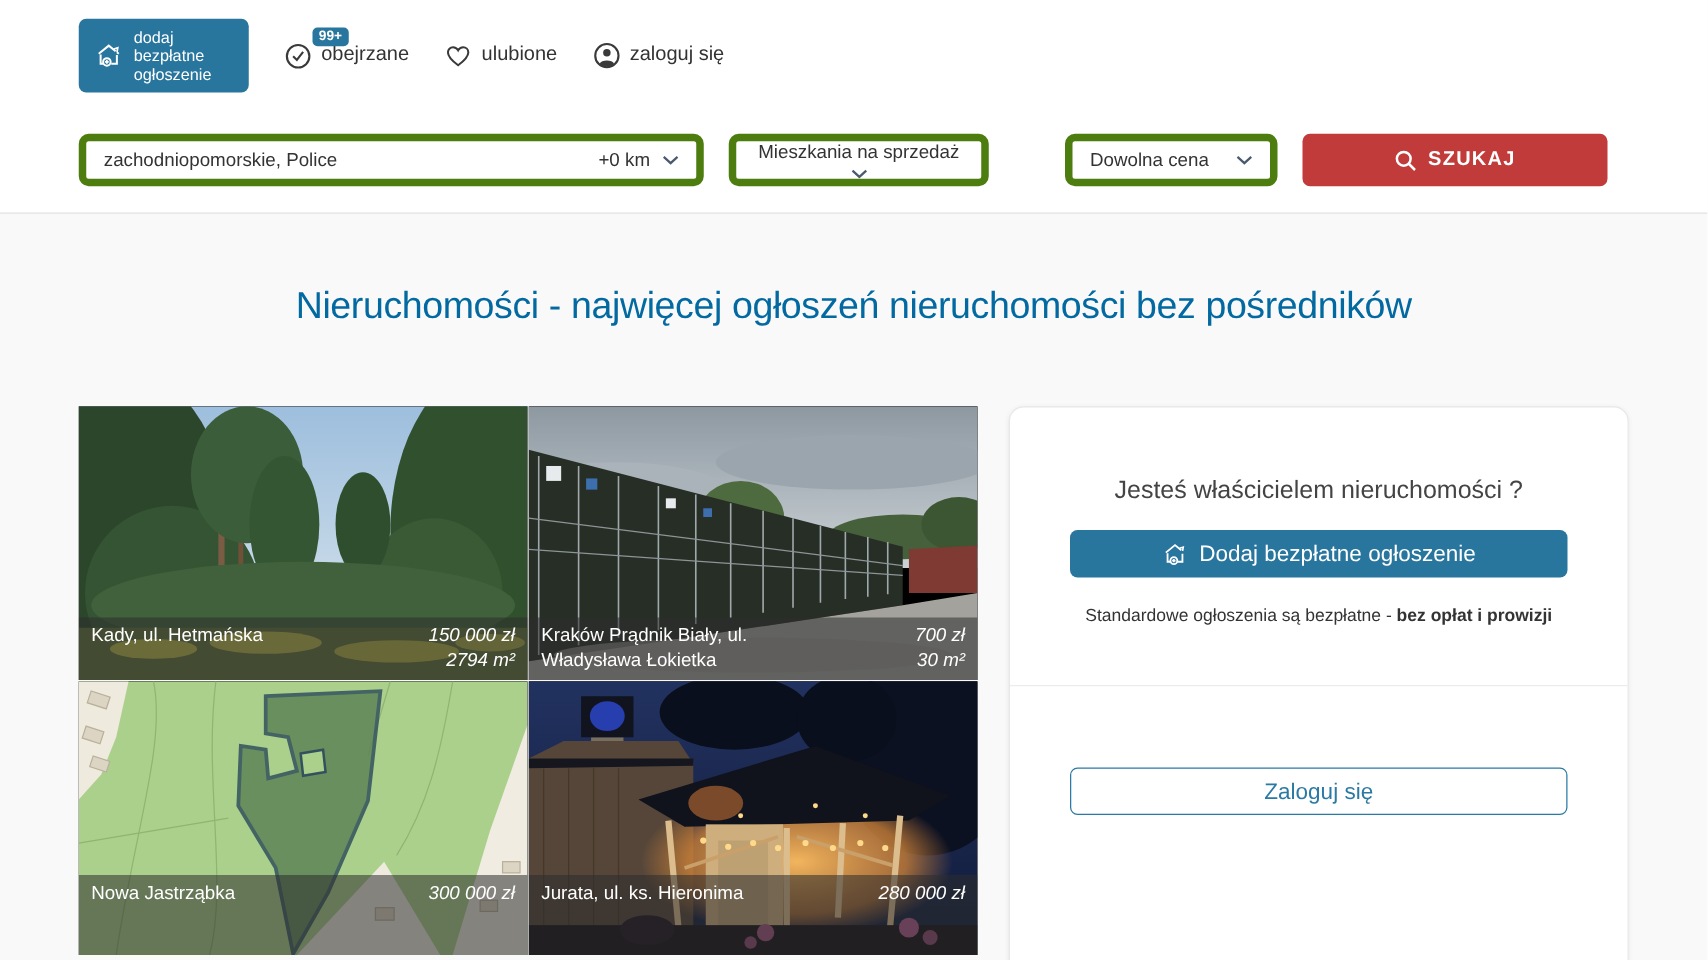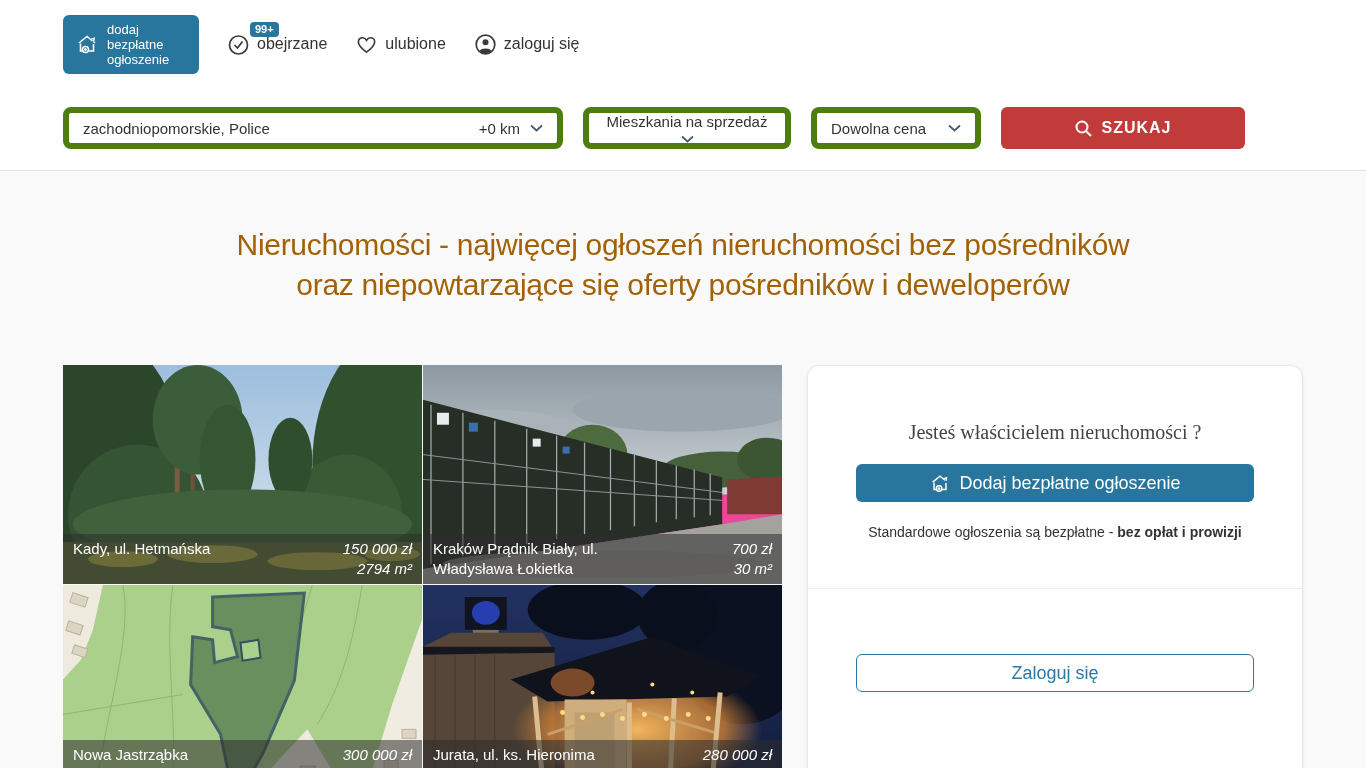--- a/index.html
+++ b/index.html
@@ -27,52 +27,52 @@
 
   
   .search-section { display:flex; gap:20px; padding:19px 63px 21px; background:#fff; }
   .field { border:6px solid #4d7c0f; border-radius:8px; height:42px; background:#fff;
     display:flex; align-items:center; padding:0 14px; font-size:15px; color:#333;
     cursor:pointer; overflow:hidden; }
   .field .txt { white-space:nowrap; overflow:hidden; }
   .f-location { width:500px; justify-content:space-between; }
   .f-location .right { display:flex; align-items:center; gap:10px; flex:0 0 auto;margin-left:37px; }
   .f-type { width:208px; justify-content:space-between;flex-direction:column; }
-  .f-price { width:170px; justify-content:space-between; }
+  .f-price { width:170px; justify-content:space-between;margin-left:41px; }
   .search-btn { width:244px; height:42px; background:#c13b3b; color:#fff; border:none;
     border-radius:6px; font-size:16px; font-weight:700; letter-spacing:1px;
     display:flex; align-items:center; justify-content:center; gap:8px; cursor:pointer;
     font-family:inherit; }
 
   
   .main-area { background:#f9f9f9; border-top:1px solid #e2e2e2; height:598px; }
-  .hero-title { text-align:center; font-size:30px; font-weight:400; color:#a16207;
+  .hero-title { text-align:center; font-size:30px; font-weight:400; color:#0369a1;
     line-height:40px; padding-top:54px; letter-spacing:-0.3px; }
 
   .columns { display:flex; gap:25px; padding:0 63px; margin-top:60px; align-items:flex-start; }
 
   
   .listings { width:719px; display:grid; grid-template-columns:359px 359px;
     grid-auto-rows:219px; gap:1px; }
-  .card { position:relative; overflow:hidden; cursor:pointer; background:#ec4899; }
+  .card { position:relative; overflow:hidden; cursor:pointer; background:#000000; }
   .card svg.photo { position:absolute; inset:0; width:100%; height:100%; display:block; }
   .caption { position:absolute; left:0; right:0; bottom:0; background:rgba(45,45,45,0.55);
     color:#fff; display:flex; justify-content:space-between; align-items:flex-start;
     padding:5px 10px; font-size:15px; line-height:20px; height:50px; }
   .card:nth-child(3) .caption, .card:nth-child(4) .caption { height:64px; }
   .caption .addr { max-width:62%; }
   .caption .nums { text-align:right; flex:0 0 auto;font-style:italic; }
 
   
   .panel { width:496px; background:#fff; border:1px solid #e8e8e8; border-radius:12px;
     box-shadow:0 1px 4px rgba(0,0,0,0.06); height:460px; }
   .panel-section { padding:0 48px; text-align:center; }
   .panel-section.first { padding-top:55px; padding-bottom:48px; border-bottom:1px solid #ececec; }
   .panel-section.second { padding-top:45px; }
-  .panel-h { font-size:20px; color:#444; font-weight:400;font-family:Liberation Serif, serif; }
+  .panel-h { font-size:20px; color:#444; font-weight:400; }
   .panel-btn { margin-top:20px; width:100%; height:38px; border-radius:6px; font-size:18px;
     display:flex; align-items:center; justify-content:center; gap:8px; cursor:pointer;
     font-family:inherit; }
   .panel-btn.solid { background:#28759e; color:#fff; border:none; }
   .panel-btn.outline { background:#fff; color:#2b7aa4; border:1px solid #2b7aa4; }
   .panel-note { margin-top:22px; font-size:14px; color:#333; }
   .panel-note b { font-weight:700; }
 
   svg { display:block; }
 </style>
@@ -167,21 +167,20 @@
           <path d="M12.2 12.2 L17 17"></path>
         </svg>
     </span>
     <span>SZUKAJ</span>
   </button>
 </div>
 
 <div class="main-area">
   <div class="hero-title">
     <div>Nieruchomości - najwięcej ogłoszeń nieruchomości bez pośredników</div>
-    <div>oraz niepowtarzające się oferty pośredników i deweloperów</div>
   </div>
 
   <div class="columns">
 
     <div class="listings">
 
       <div class="card">
         <svg class="photo" viewBox="0 0 360 220" preserveAspectRatio="none">
           <defs>
               <linearGradient id="sky1" x1="0" y1="0" x2="0" y2="1">

